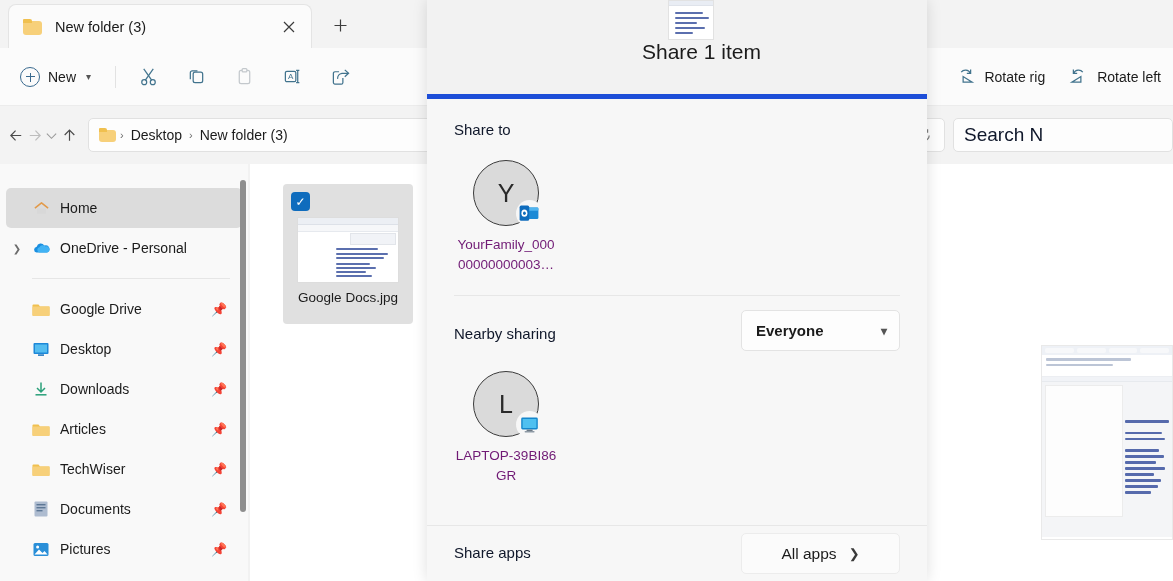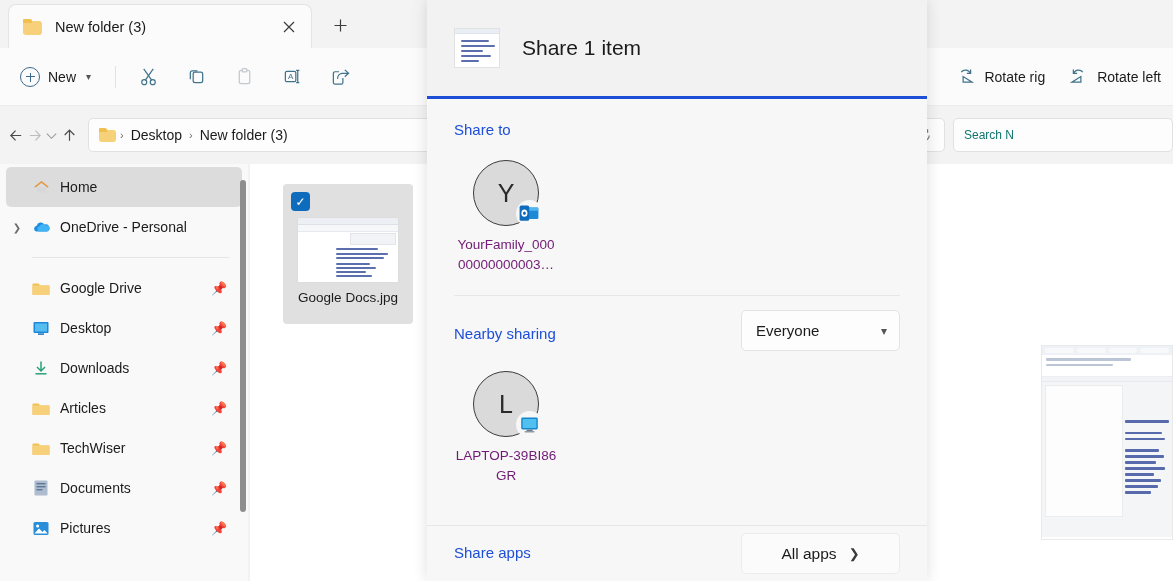--- a/index.html
+++ b/index.html
@@ -126,21 +126,21 @@
   .addr-chev { width: 26px; height: 26px; display:flex; align-items:center;
     justify-content:center; color:#555; font-size: 12px; cursor: pointer; }
   .addr-refresh { width: 28px; height: 26px; display:flex; align-items:center;
     justify-content:center; color:#555; cursor: pointer; }
   .searchbox {
     height: 34px; width: 220px; margin-left: 8px;
     background: #fdfdfd; border: 1px solid #e1e1e1; border-radius: 5px;
     display: flex; align-items: center; padding: 0 10px; flex: 0 0 auto;
   }
   .searchbox span {
-    font-size: 12px; color: #0f766e; white-space: nowrap; overflow: hidden;
+    font-size: 19px; color: #0f172a; white-space: nowrap; overflow: hidden;
   }
 
   
   .sidebar {
     position: absolute; left: 0; top: 164px; width: 248px; height: 417px;
     background: #f9f9f9; overflow: hidden;
   }
   .nav-item {
     position: relative; height: 40px; margin: 0 6px; border-radius: 5px;
     display: flex; align-items: center; cursor: pointer;
@@ -221,37 +221,37 @@
 
   
   .share {
     position: absolute; left: 427px; top: 0; width: 500px; height: 581px;
     background: #f7f7f7;
     box-shadow: 0 0 14px rgba(0,0,0,0.13);
     overflow: hidden;
   }
   .share-head {
     position: relative; height: 99px; background: #f2f2f2;
-    border-bottom: 3px solid #1d4ed8;
-    display: flex; align-items: center; padding-left: 27px;
+    border-bottom: 5px solid #1d4ed8;
+    display: flex; align-items: center; padding-left: 27px; flex-direction: column;
   }
   .share-head-thumb {
     width: 46px; height: 40px; background: #ffffff; border: 1px solid #e2e2e2;
     overflow: hidden; flex: 0 0 auto;
   }
   .sht-bar { height: 5px; background: #e9edf4; border-bottom: 1px solid #dfe3ea; }
   .sht-body { position: relative; height: 33px; background: #fff; }
   .sht-l { position: absolute; height: 2px; background: #5b6fae; border-radius: 1px; }
   .share-title {
     margin-left: 22px; font-size: 21px; color: #1b1b1b; font-weight: 400;
   }
 
   .share-sec { padding: 0 27px; }
   .sec-label {
-    font-size: 15px; color: #1d4ed8; padding-top: 22px; padding-bottom: 2px;
+    font-size: 15px; color: #0f172a; padding-top: 22px; padding-bottom: 2px;
   }
   .sec-row-head { display: flex; align-items: center; justify-content: space-between; }
   .people-row { display: flex; gap: 18px; padding-top: 20px; }
   .person { width: 104px; cursor: pointer; text-align: center; }
   .avatar-wrap { position: relative; width: 66px; height: 66px; margin: 0 auto; }
   .avatar {
     width: 66px; height: 66px; border-radius: 50%;
     background: #dadada; border: 1.4px solid #3b3b3b;
     display: flex; align-items: center; justify-content: center;
     font-size: 25px; color: #2a2a2a; font-weight: 300;
@@ -264,21 +264,21 @@
   .person-name {
     font-size: 13.5px; color: #701a75; line-height: 20px;
     margin-top: 9px; word-break: break-all;
   }
   .dropdown {
     width: 159px; height: 41px; background: #fdfdfd;
     border: 1px solid #e3e3e3; border-radius: 5px;
     display: flex; align-items: center; justify-content: space-between;
     padding: 0 12px 0 14px; cursor: pointer; margin-top: 14px;
   }
-  .dropdown span { font-size: 15px; color: #1b1b1b; }
+  .dropdown span { font-size: 15px; color: #1b1b1b; font-weight: bold; }
   .dropdown .dd-chev { font-size: 12px; color: #555; }
   .share-hr { height: 1px; background: #e7e7e7; margin: 20px 27px 0 27px; }
   .allapps {
     width: 159px; height: 41px; background: #fbfbfb;
     border: 1px solid #ececec; border-radius: 5px;
     display: flex; align-items: center; justify-content: center; gap: 12px;
     cursor: pointer;
   }
   .allapps span { font-size: 15.5px; color: #1b1b1b; }
   .allapps .aa-chev { font-size: 13px; color: #3a3a3a; }
@@ -417,21 +417,21 @@
     </div>
 
     <div class="searchbox">
       <span>Search N</span>
     </div>
   </div>
 
   <div class="sb-track"></div>
   <div class="sidebar">
 
-    <div class="nav-item selected" style="margin-top:3px">
+    <div class="nav-item selected" style="margin-top:24px">
       <div class="nav-exp"></div>
       <div class="nav-ico">
         <svg width="17" height="17" viewBox="0 0 18 18">
           <path d="M2 8.5 L9 3 L16 8.5" stroke="#e29a4a" stroke-width="1.7" fill="none" stroke-linejoin="round"></path>
           <path d="M4.2 9 V14.5 H13.8 V9" fill="#d8d8d8"></path>
         </svg>
       </div>
       <div class="nav-lbl">Home</div>
     </div>
 

